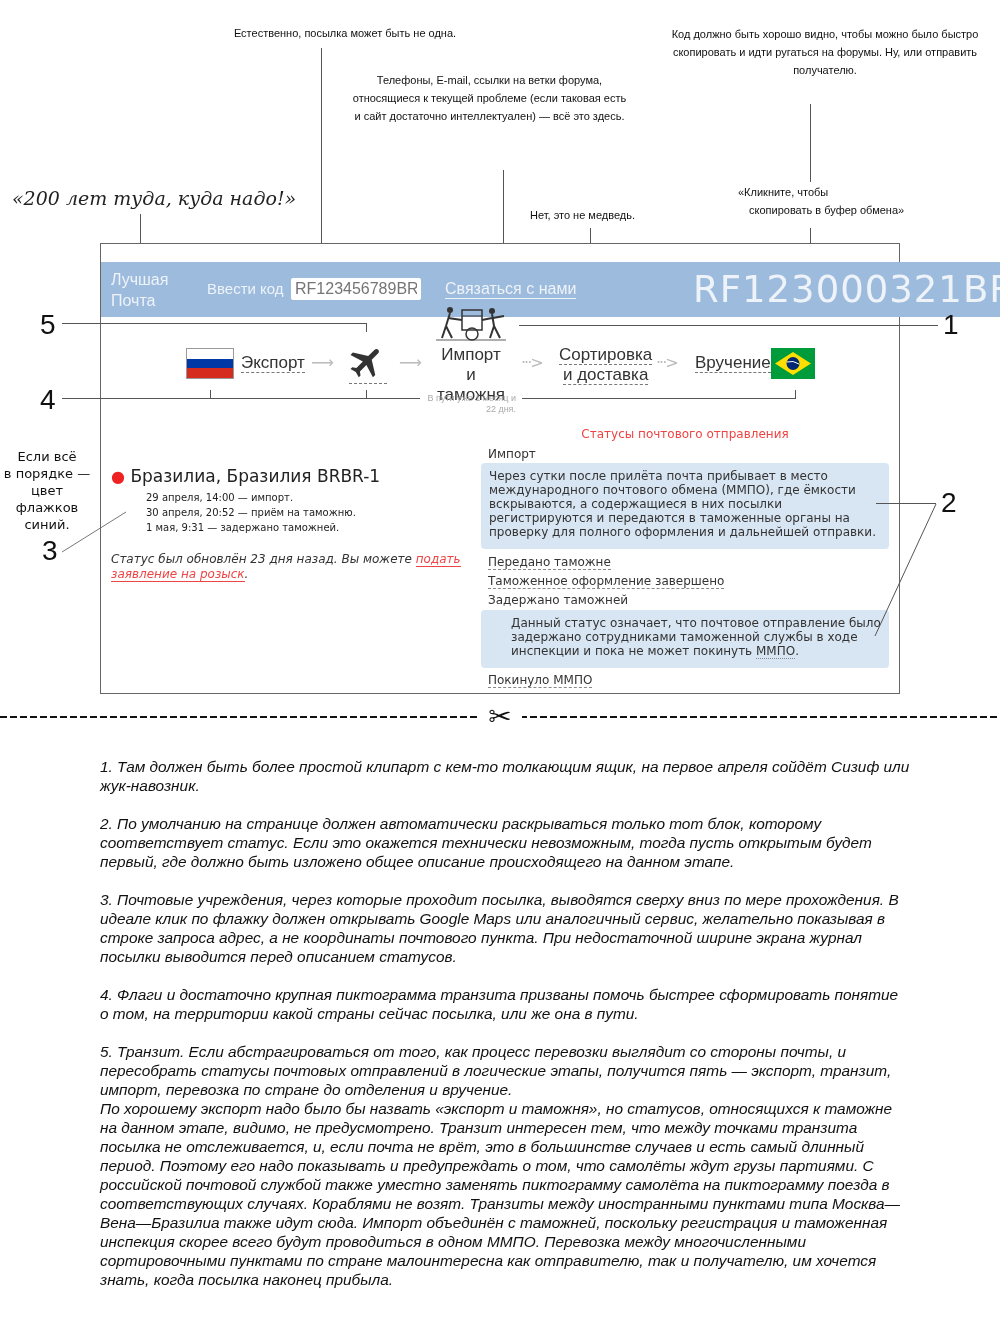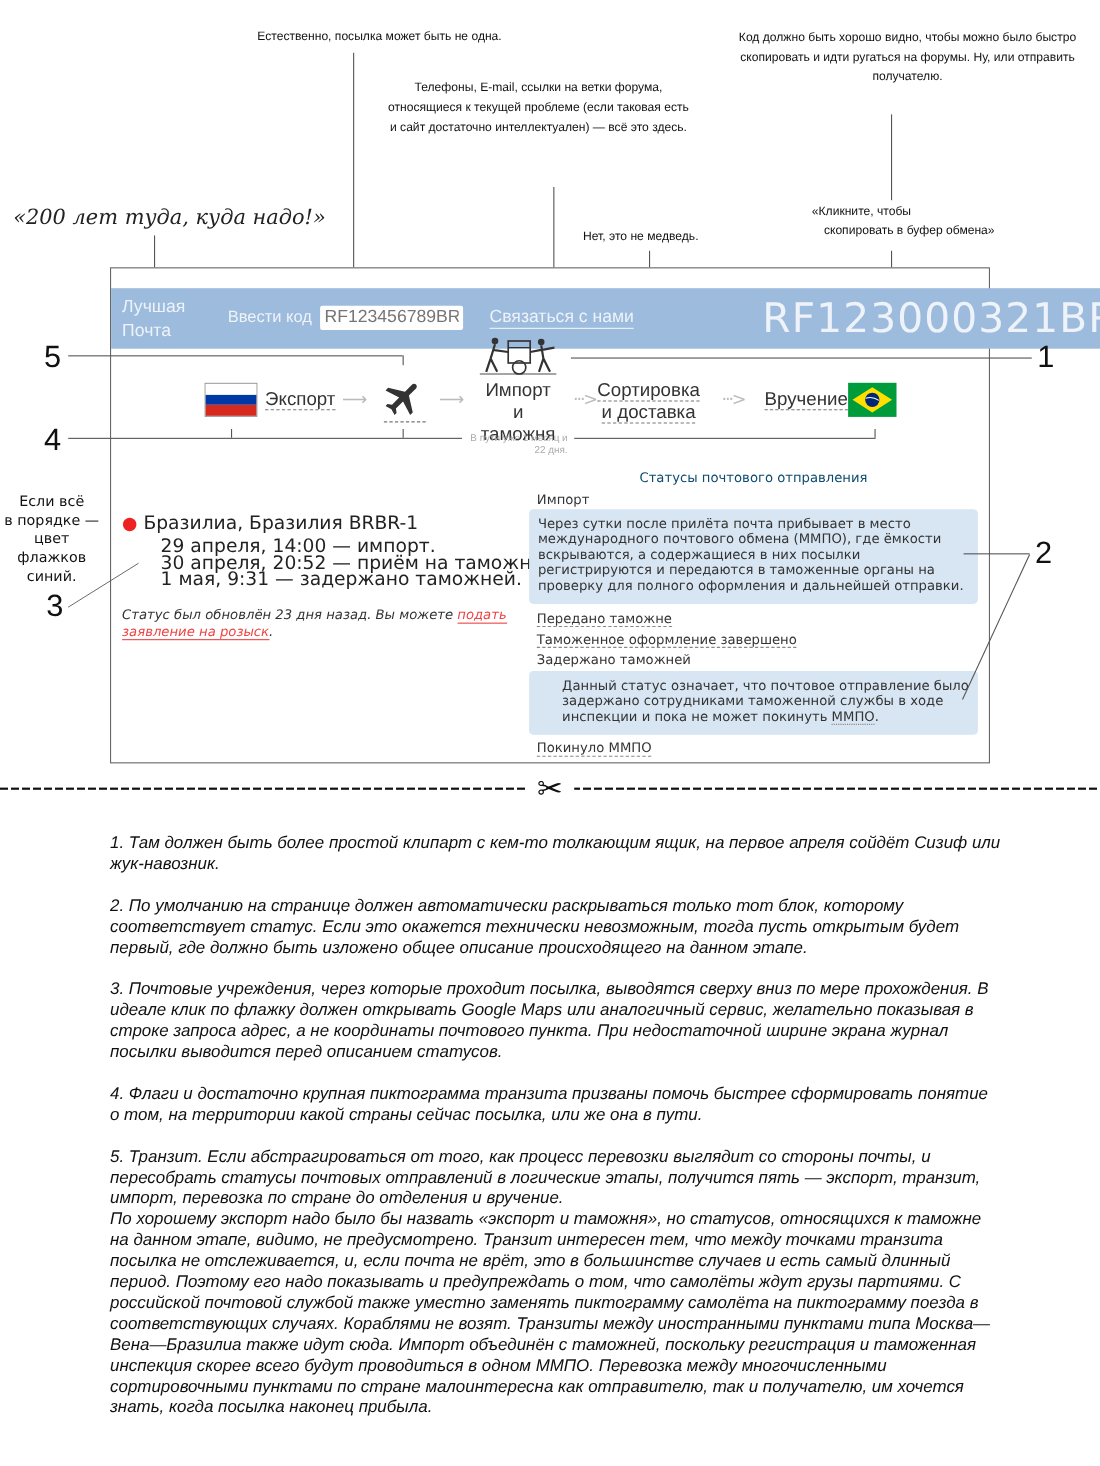--- a/index.html
+++ b/index.html
@@ -21,25 +21,25 @@
   .contact { position:absolute; left:344px; top:18px; font-size:16px; color:#eef3f9; font-family:"Liberation Sans", sans-serif;
              border-bottom:1px solid #eef3f9; line-height:18px; cursor:pointer; }
   .big-code { position:absolute; right:8px; top:6px; font-size:37px; color:#eef3f9; font-family:"DejaVu Sans", sans-serif; letter-spacing:1px; cursor:pointer; }
 
   .stage { position:absolute; font-family:"Liberation Sans", sans-serif; font-size:17px; color:#333; text-align:center; line-height:20px; }
   .dotted { border-bottom:1px dashed #777; cursor:pointer; }
   .arrow { position:absolute; color:#bbb; font-size:16px; font-family:"DejaVu Sans", sans-serif; }
   .transit-note { position:absolute; left:325px; top:149px; width:90px; text-align:right; font-size:9px; line-height:11px; color:#aaa; font-family:"Liberation Sans", sans-serif; }
 
   .location { position:absolute; left:10px; top:222px; font-size:17px; color:#222;text-align:right; }
-  .events { position:absolute; left:45px; top:246px; font-size:17px; line-height:15px; color:#222; }
+  .events { position:absolute; left:45px; top:246px; font-size:10px; line-height:15px; color:#222; }
   .status-note { position:absolute; left:10px; top:308px; width:360px; font-size:12px; line-height:15px; font-style:italic; color:#333; }
   .status-note a { color:#e44; text-decoration:none; border-bottom:1px solid #e44; cursor:pointer; }
 
-  .statuses-title { position:absolute; left:380px; top:183px; width:408px; text-align:center; font-size:12px; color:#0c4a6e; }
+  .statuses-title { position:absolute; left:380px; top:183px; width:408px; text-align:center; font-size:12px; color:#ef4444; }
   .st { position:absolute; left:387px; font-size:12px; color:#333; }
   .st.link { border-bottom:1px dashed #888; cursor:pointer; line-height:14px; }
   .st-box { position:absolute; left:380px; width:408px; background:#d8e5f2; border-radius:4px; box-sizing:border-box;
             padding:6px 8px; font-size:12px; line-height:14px; color:#333; }
   .abbr { border-bottom:1px dotted #888; }
 
   .cut { position:absolute; left:0; top:716px; width:1000px; height:2px;
          background:repeating-linear-gradient(90deg,#111 0 7px,transparent 7px 10px); }
   .scissors { position:absolute; left:478px; top:702px; width:44px; height:30px; background:#fff; font-size:28px; text-align:center; line-height:30px; color:#111; }
 
@@ -104,21 +104,21 @@
       <circle cx="56" cy="7" r="3" fill="#333"></circle>
         <path d="M56 10 L58 22 L54 34 M58 22 L64 34 M56 14 L46 16 M57 14 L68 12" stroke="#333" stroke-width="2" fill="none"></path>
       <line x1="0" y1="36" x2="70" y2="36" stroke="#333" stroke-width="0.8"></line>
     </svg>
   </div>
   <div class="stage" style="left:330px;top:101px;width:80px;">
     <div>Импорт</div>
     <div>и таможня</div>
   </div>
   <div class="arrow" style="left:420px;top:109px;letter-spacing:-2px;">···&gt;</div>
-  <div class="stage" style="left:442px;top:101px;">
+  <div class="stage" style="left:458px;top:101px;">
     <div><span class="dotted">Сортировка</span></div>
     <div><span class="dotted">и доставка</span></div>
   </div>
   <div class="arrow" style="left:555px;top:109px;letter-spacing:-2px;">···&gt;</div>
   <div class="stage" style="left:594px;top:109px;"><span class="dotted">Вручение</span></div>
   <div class="abs" style="left:670px;top:104px;width:44px;height:31px;background:#009b3a;cursor:pointer;">
     <svg width="44" height="31" viewBox="0 0 44 31">
         <polygon points="22,4 40,15.5 22,27 4,15.5" fill="#fedf00"></polygon>
         <circle cx="22" cy="15.5" r="6.5" fill="#002776"></circle>
         <path d="M16 14 Q22 12 28 16" stroke="#fff" stroke-width="1" fill="none"></path>

